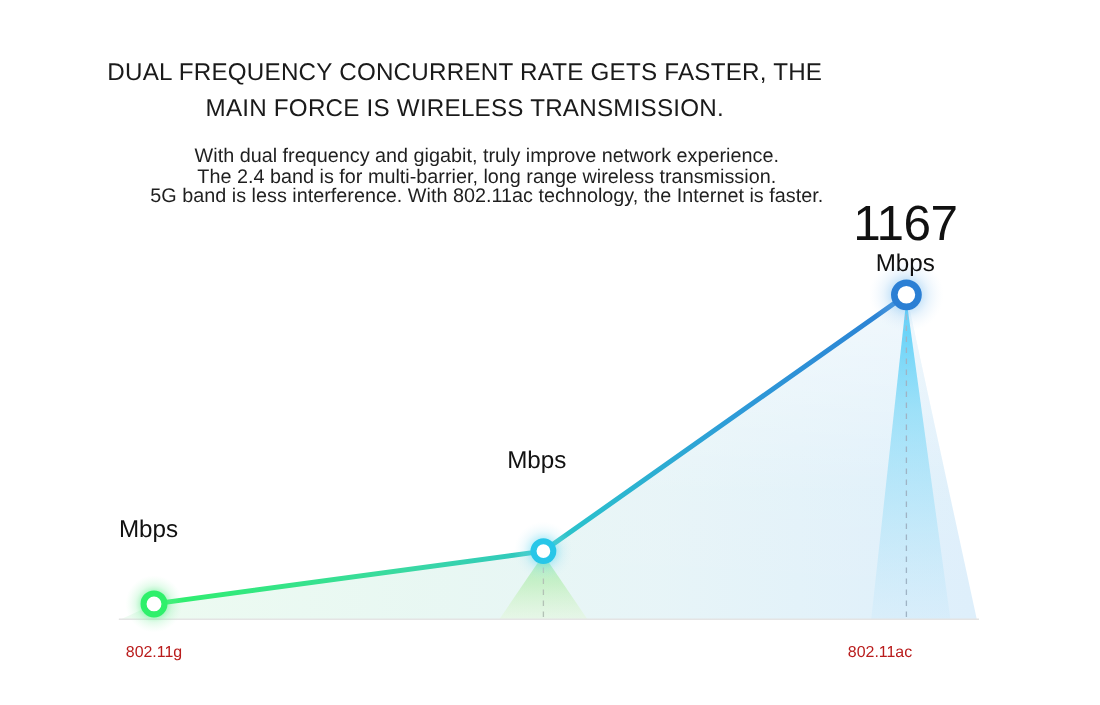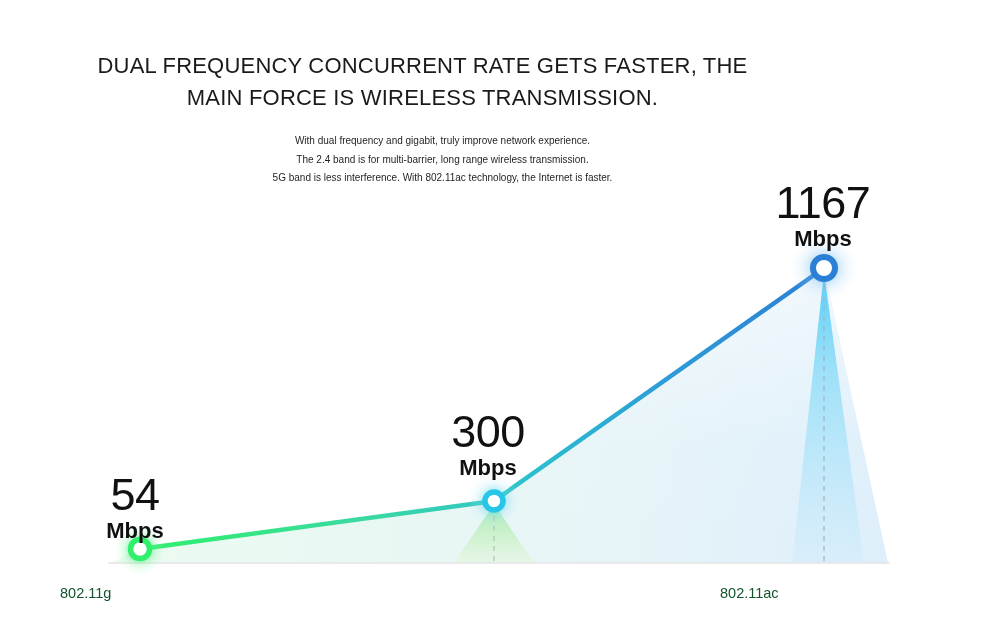--- a/index.html
+++ b/index.html
@@ -36,21 +36,21 @@
     font-size: 22px;
     line-height: 32px;
     letter-spacing: 0.2px;
     font-weight: 400;
     color: #1a1a1a;
     margin: 0;
     white-space: pre-line;
   }
   .subtitle {
     margin: 18px 0 0 0;
-    font-size: 10px;
+    font-size: 18px;
     line-height: 18.5px;
     font-weight: 400;
     color: #1f1f1f;
     padding-left: 40px;
   }
   .subtitle .sub-line {
     display: block;
   }
 
   
@@ -79,36 +79,37 @@
     font-size: 45px;
     line-height: 50px;
     font-weight: 400;
     color: #111111;
     letter-spacing: -0.5px;
   }
   .value-label .value-unit {
     display: block;
     font-size: 22px;
     line-height: 26px;
-    font-weight: 700;
+    font-weight: 400;
     color: #111111;
     margin-top: -2px;
   }
 
   #label-0 { left: 54px;  top: 444px; width: 162px; }
   #label-1 { left: 407px; top: 381px; width: 162px; }
   #label-2 { left: 742px; top: 152px; width: 162px; }
 
   
   .axis-label {
     position: absolute;
+    text-align: center;
     width: 160px;
     font-size: 14.5px;
     line-height: 18px;
-    color: #14532d;
+    color: #b91c1c;
     font-weight: 400;
   }
   #axis-0 { left: 60px;  top: 584px; }
   #axis-1 { left: 414px; top: 608px; margin-top: 48px; }
   #axis-2 { left: 720px; top: 584px; }
 </style>
 </head>
 <body>
 
 <div id="infographic">
@@ -209,26 +210,24 @@
         <circle cx="494" cy="501" r="9" fill="#ffffff" stroke="#27c6e8" stroke-width="5.5"></circle>
       </g>
 
       <g>
         <circle cx="824" cy="268" r="34" fill="url(#glowBlue)"></circle>
         <circle cx="824" cy="268" r="11" fill="#ffffff" stroke="#2b7fd4" stroke-width="6"></circle>
       </g>
     </svg>
 
     <div class="value-label" id="label-0">
-      <span class="value-number">54</span>
       <span class="value-unit">Mbps</span>
     </div>
 
     <div class="value-label" id="label-1">
-      <span class="value-number">300</span>
       <span class="value-unit">Mbps</span>
     </div>
 
     <div class="value-label" id="label-2">
       <span class="value-number">1167</span>
       <span class="value-unit">Mbps</span>
     </div>
 
     <div class="axis-label" id="axis-0">802.11g</div>
     <div class="axis-label" id="axis-1">802.11n</div>

